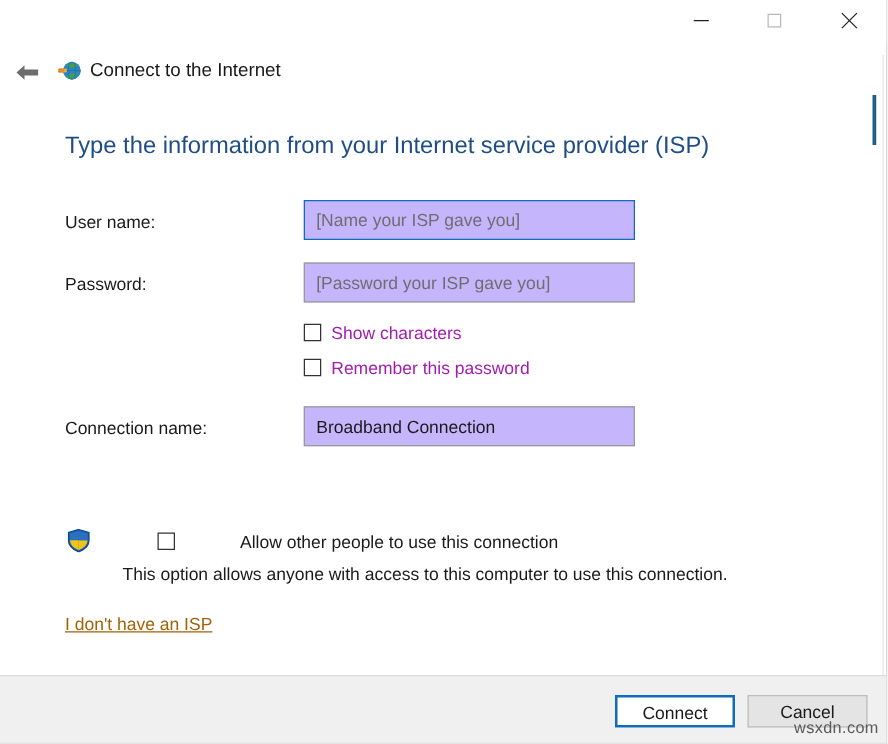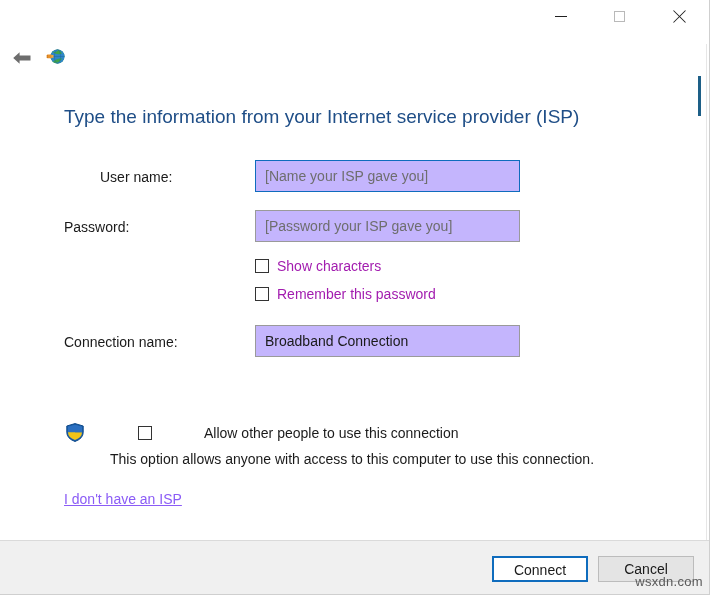--- a/index.html
+++ b/index.html
@@ -120,21 +120,21 @@
     right: 2px;
     top: 44px;
     width: 1px;
     height: 498px;
     background: #e6e6e6;
   }
 
   
   #content {
     position: absolute;
-    left: 12px; top: 86px;
+    left: 0; top: 86px;
     width: 566px;
     height: 454px;
   }
   #page-heading {
     position: absolute;
     left: 52px; top: 20px;
     font-size: 19px;
     color: #1f4e87;
     white-space: nowrap;
   }
@@ -164,21 +164,21 @@
     border: 1px solid #0f6cbd;
   }
   .textbox::placeholder {
     color: #6e6e6e;
     opacity: 1;
   }
   #field-username { top: 74px; }
   #field-password { top: 124px; }
   #field-connname { top: 239px; }
 
-  #label-username { left: 52px; top: 83px; margin-left: 36px; }
+  #label-username { left: 52px; top: 83px; }
   #label-password { left: 52px; top: 133px; }
   #label-connname { left: 52px; top: 248px; }
 
   .checkrow {
     position: absolute;
     display: flex;
     align-items: center;
   }
   .checkbox {
     width: 14px;
@@ -230,21 +230,21 @@
     position: absolute;
     left: 98px; top: 365px;
     font-size: 14px;
     color: #1a1a1a;
     white-space: nowrap;
   }
   #isp-link {
     position: absolute;
     left: 52px; top: 405px;
     font-size: 14px;
-    color: #8b5cf6;
+    color: #a16207;
     text-decoration: underline;
     cursor: pointer;
     white-space: nowrap;
   }
 
   
   #footer {
     position: absolute;
     left: 0;
     top: 540px;
@@ -319,20 +319,21 @@
         <path d="M11.5 2.5 a7 7 0 0 1 0 14 a7 7 0 0 1 0 -14 Z" fill="#2e86c9"></path>
         <path d="M6.2 4.6 q4 1.2 6.3 -1.5 q2.6 1.1 3.6 3.3 q-3.4 1.4 -6.4 0.3 q-2.1 -0.8 -3.5 -2.1 Z" fill="#3ea34b"></path>
         <path d="M7.0 14.9 q3.4 1.9 6.6 -0.4 q1.8 -1.3 2.3 -3.3 q-3.6 0.4 -6.2 1.6 q-1.8 0.9 -2.7 2.1 Z" fill="#3ea34b"></path>
         <ellipse cx="11.5" cy="9.5" rx="3.1" ry="7" fill="none" stroke="#1b5e8f" stroke-width="0.7" opacity="0.55"></ellipse>
         <path d="M4.5 9.5 h14" stroke="#1b5e8f" stroke-width="0.7" opacity="0.55" fill="none"></path>
         <path d="M1.2 7.6 l4.4 0 l0 3.6 l-4.4 0 q-0.9 -1.8 0 -3.6 Z" fill="#e8912a"></path>
         <path d="M5.2 8.0 l2.3 0 l0 2.8 l-2.3 0 Z" fill="#f0a93c"></path>
         <path d="M0.6 8.3 l1.4 0 l0 0.9 l-1.4 0 Z M0.6 9.8 l1.4 0 l0 0.9 l-1.4 0 Z" fill="#c9761b"></path>
       </svg>
     </div>
+    <div id="window-title">Connect to the Internet</div>
   </div>
 
   <div id="scroll-track"></div>
   <div id="scroll-indicator"></div>
 
   <div id="content">
 
     <div id="page-heading">Type the information from your Internet service provider (ISP)</div>
 
     <div class="field-label" id="label-username">User name:</div>

